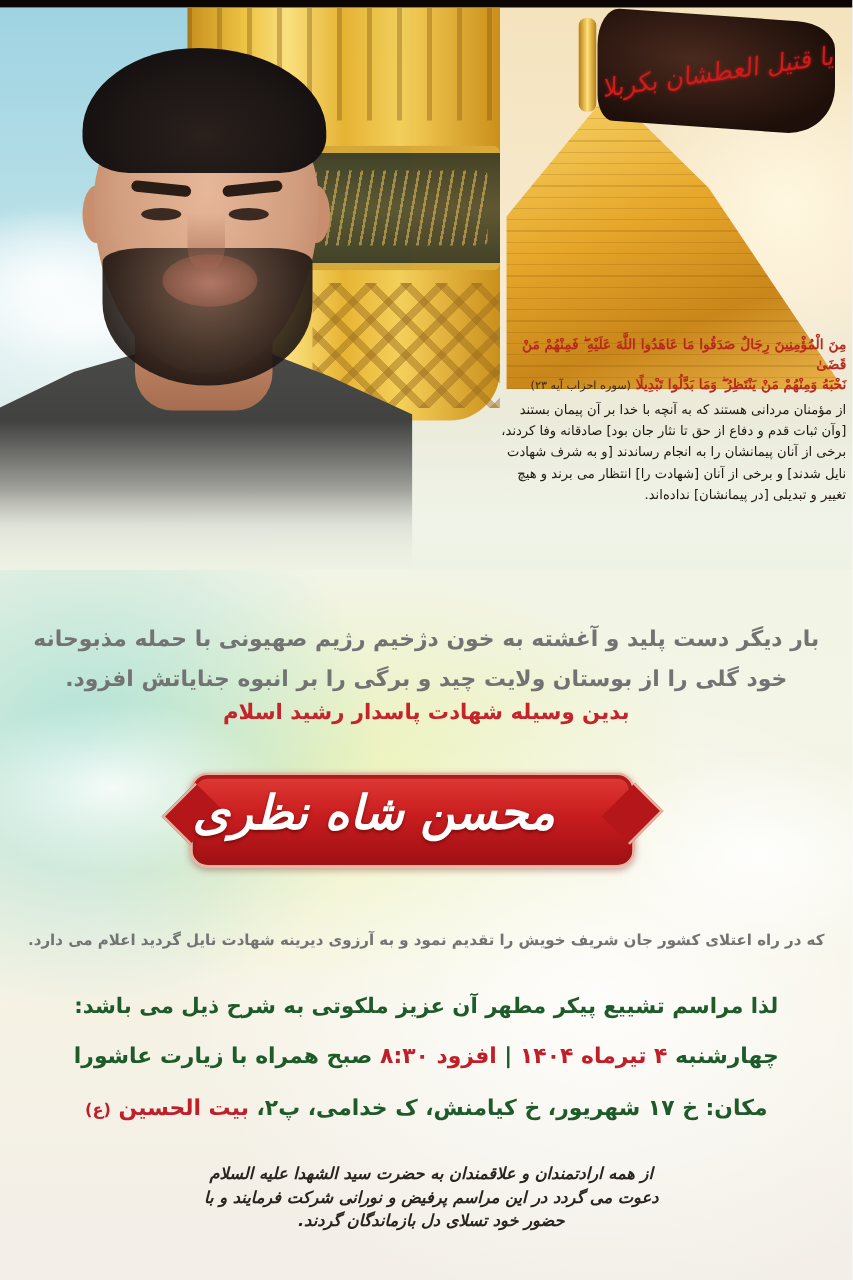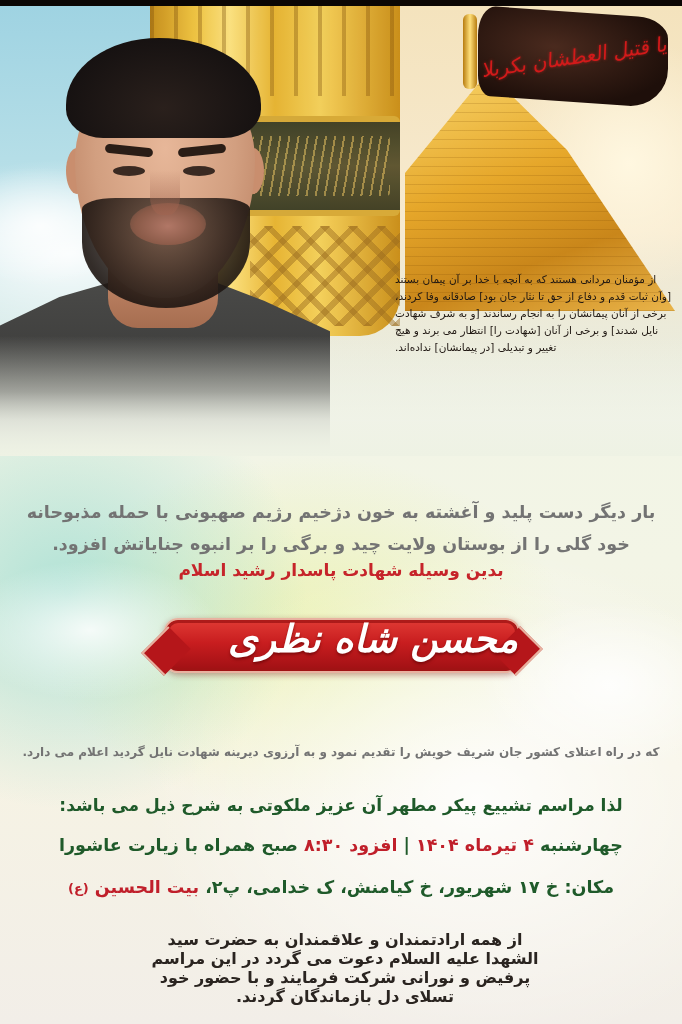--- a/index.html
+++ b/index.html
@@ -126,56 +126,56 @@
   .hero-fade {
     position:absolute; left:0; bottom:0; width:682px; height:120px;
     background: linear-gradient(180deg, rgba(240,243,232,0) 0%, rgba(240,243,232,0.85) 70%, #eef2e4 100%);
   }
 
   
   .verse { position:absolute; left:395px; top:268px; width:282px; text-align:center; direction:rtl; }
   .verse .bismillah { font-family:"DejaVu Sans", sans-serif; font-weight:bold; font-size:11px; color:#3b2718; margin-bottom:8px; }
   .verse .quran { font-family:"DejaVu Serif", serif; font-size:11px; line-height:16px; color:#b8291e; font-weight:bold; text-align:right; }
   .verse .quran .ref { color:#3b2718; font-size:9px; font-family:"DejaVu Sans", sans-serif; font-weight:normal; }
-  .verse .translation { margin-top:3px; font-size:10.5px; line-height:17px; color:#1f1712; text-align:left; }
+  .verse .translation { margin-top:3px; font-size:10.5px; line-height:17px; color:#1f1712; text-align:right; }
 
   
   .para { position:absolute; left:20px; width:642px; text-align:center; direction:rtl; color:#737373; }
   .p1 { top:496px; font-size:17.5px; line-height:32px; font-weight:bold; }
   .p-red { top:560px; font-size:17px; font-weight:bold; color:#c6242a; }
 
   
   .name-banner {
-    position:absolute; left:164px; top:618px; width:356px; height:55px;
+    position:absolute; left:152px; top:618px; width:356px; height:76px;
     background: linear-gradient(180deg, #e03a34 0%, #c81d1f 45%, #9f1014 100%);
     border: 2px solid #e8b2a0;
     border-radius: 14px;
     box-shadow: 0 2px 6px rgba(120,20,20,0.4), inset 0 0 0 3px rgba(160,20,20,0.8);
-    display:flex; align-items:center; justify-content:flex-start;
+    display:flex; align-items:center; justify-content:flex-end;
   }
   .name-banner::before, .name-banner::after {
     content:""; position:absolute; top:12px; width:30px; height:36px; background:#b5161a;
     border:2px solid #e8b2a0; transform: rotate(45deg);
   }
   .name-banner::before { left:-16px; border-right:none; border-top:none; }
   .name-banner::after { right:-16px; border-left:none; border-bottom:none; }
   .name-text {
     position:relative; z-index:2;
     color:#ffffff; font-family:"DejaVu Serif", serif; font-size:38px; font-weight:bold; font-style:italic;
     text-shadow: 0 2px 3px rgba(90,0,0,0.6); margin-top:-14px;
   }
 
   .p2 { top:736px; font-size:12px; line-height:32px; font-weight:bold; }
 
   .green { color:#1f5a2a; }
   .red { color:#c01f2a; }
   .p3 { top:795px; font-size:17px; font-weight:bold; }
   .p4 { top:835px; font-size:17.5px; font-weight:bold; }
   .p5 { top:877px; font-size:17.5px; font-weight:bold; }
-  .p6 { top:930px; left:150px; width:390px; font-size:16px; line-height:19px; font-weight:bold; color:#2a2420; }
+  .p6 { top:930px; left:150px; width:390px; font-size:13px; line-height:19px; font-weight:bold; color:#2a2420;font-style:italic; }
 
   .cloud {
     position:absolute; border-radius:50%;
     background: radial-gradient(ellipse, rgba(255,255,255,0.85), rgba(255,255,255,0) 70%);
   }
 </style>
 </head>
 <body>
 
 <div class="topbar"></div>
@@ -211,20 +211,25 @@
     <div class="eye l"></div>
     <div class="eye r"></div>
     <div class="hair"></div>
   </div>
 
   <div class="hero-fade"></div>
 </div>
 
 <div class="verse">
   <div class="quran">
+    <div>مِنَ الْمُؤْمِنِینَ رِجَالٌ صَدَقُوا مَا عَاهَدُوا اللَّهَ عَلَیْهِ ۖ فَمِنْهُمْ مَنْ قَضَىٰ</div>
+    <div>
+      <span>نَحْبَهُ وَمِنْهُمْ مَنْ يَنْتَظِرُ ۖ وَمَا بَدَّلُوا تَبْدِيلًا</span>
+      <span class="ref">(سوره احزاب آیه ۲۳)</span>
+    </div>
   </div>
   <div class="translation">از مؤمنان مردانی هستند که به آنچه با خدا بر آن پیمان بستند [وآن ثبات قدم و دفاع از حق تا نثار جان بود] صادقانه وفا کردند، برخی از آنان پیمانشان را به انجام رساندند [و به شرف شهادت نایل شدند] و برخی از آنان [شهادت را] انتظار می برند و هیچ تغییر و تبدیلی [در پیمانشان] نداده‌اند.</div>
 </div>
 
 <div class="cloud" style="left:-40px;top:560px;width:260px;height:140px;"></div>
 <div class="cloud" style="left:480px;top:600px;width:260px;height:170px;"></div>
 
 <div class="para p1">بار دیگر دست پلید و آغشته به خون دژخیم رژیم صهیونی با حمله مذبوحانه خود گلی را از بوستان ولایت چید و برگی را بر انبوه جنایاتش افزود.</div>
 <div class="para p-red">بدین وسیله شهادت پاسدار رشید اسلام</div>
 

